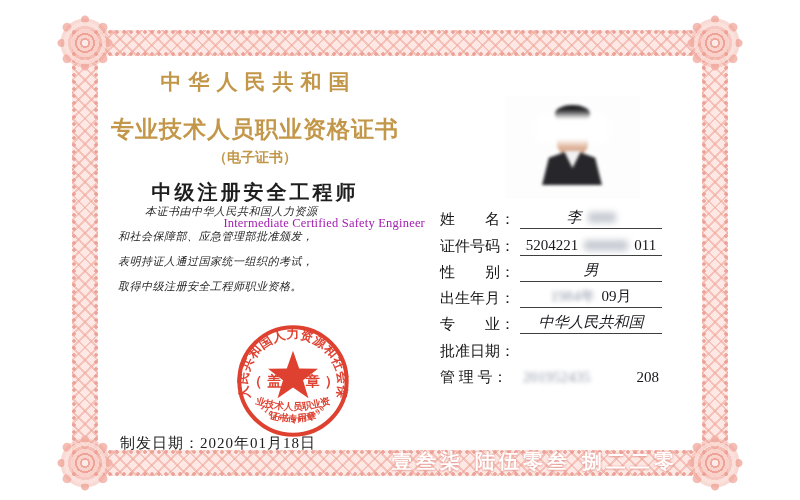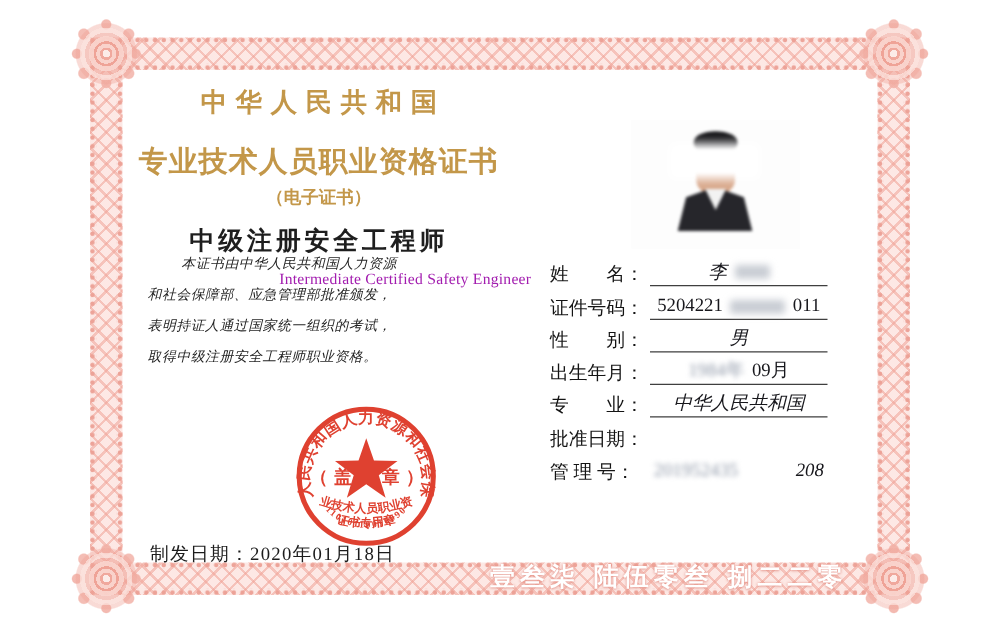--- a/index.html
+++ b/index.html
@@ -71,21 +71,21 @@
   .fields{position:absolute;left:440px;top:203px;z-index:3;}
   .field-row{display:flex;align-items:flex-end;height:26.3px;}
   .f-label{display:inline-block;width:80px;font-size:15px;color:#141414;white-space:pre;}
   .f-value{display:flex;justify-content:center;align-items:flex-end;gap:6px;width:142px;
            font-size:15px;color:#17171c;padding-bottom:1px;}
   .u{border-bottom:1.5px solid #3f3f3f;}
   .kai{font-style:italic;}
   .blurred{filter:blur(2px);color:#8f98a8;}
   .smudge{display:inline-block;height:11px;border-radius:2px;background:#c9cdd4;filter:blur(3px);align-self:center;}
   .w28{width:28px;} .w44{width:44px;}
-  .gap30{margin-left:40px;font-style:italic;}
+  .gap30{margin-left:40px;}
 
   
   .seal{position:absolute;left:212px;top:300px;width:162px;height:162px;z-index:4;opacity:.95;}
 
   
   .issue{position:absolute;left:120px;top:434px;font-size:15px;color:#1c1c1c;letter-spacing:1px;z-index:3;}
   .watermark{position:absolute;left:392px;top:448px;z-index:5;
              font-family:"DejaVu Sans","Liberation Sans",sans-serif;
              font-size:20px;font-weight:bold;color:#ffffff;letter-spacing:4px;white-space:pre;
              text-shadow:0 0 2px rgba(228,148,138,.9),0 1px 2px rgba(228,148,138,.7);}

